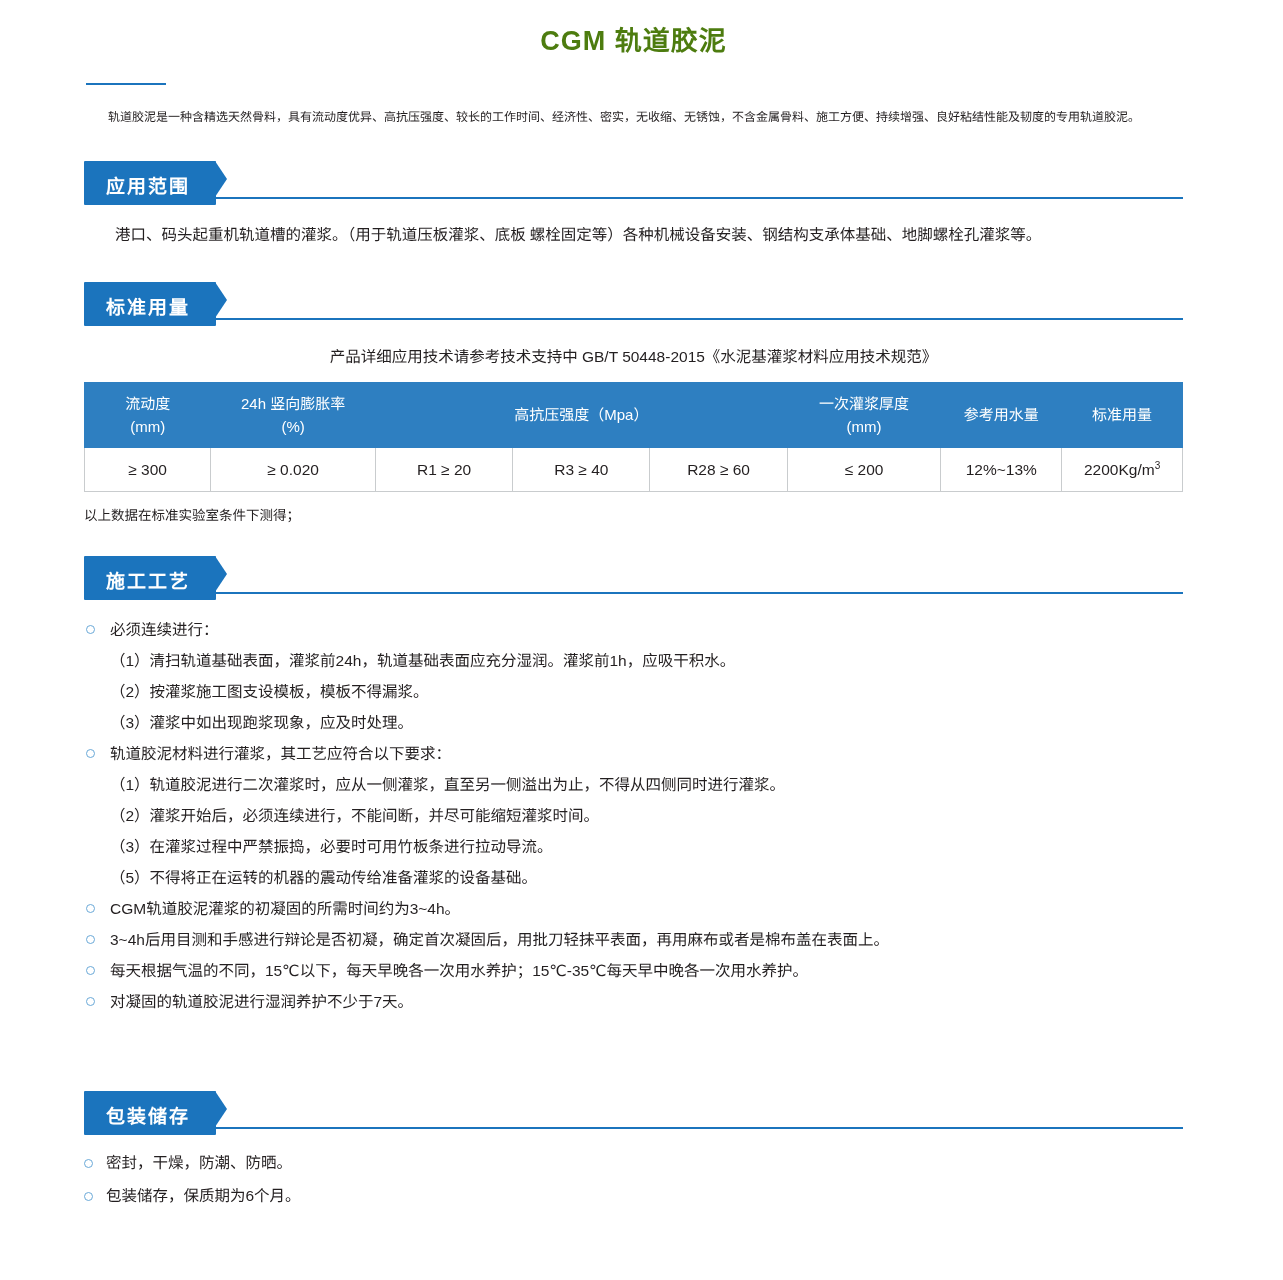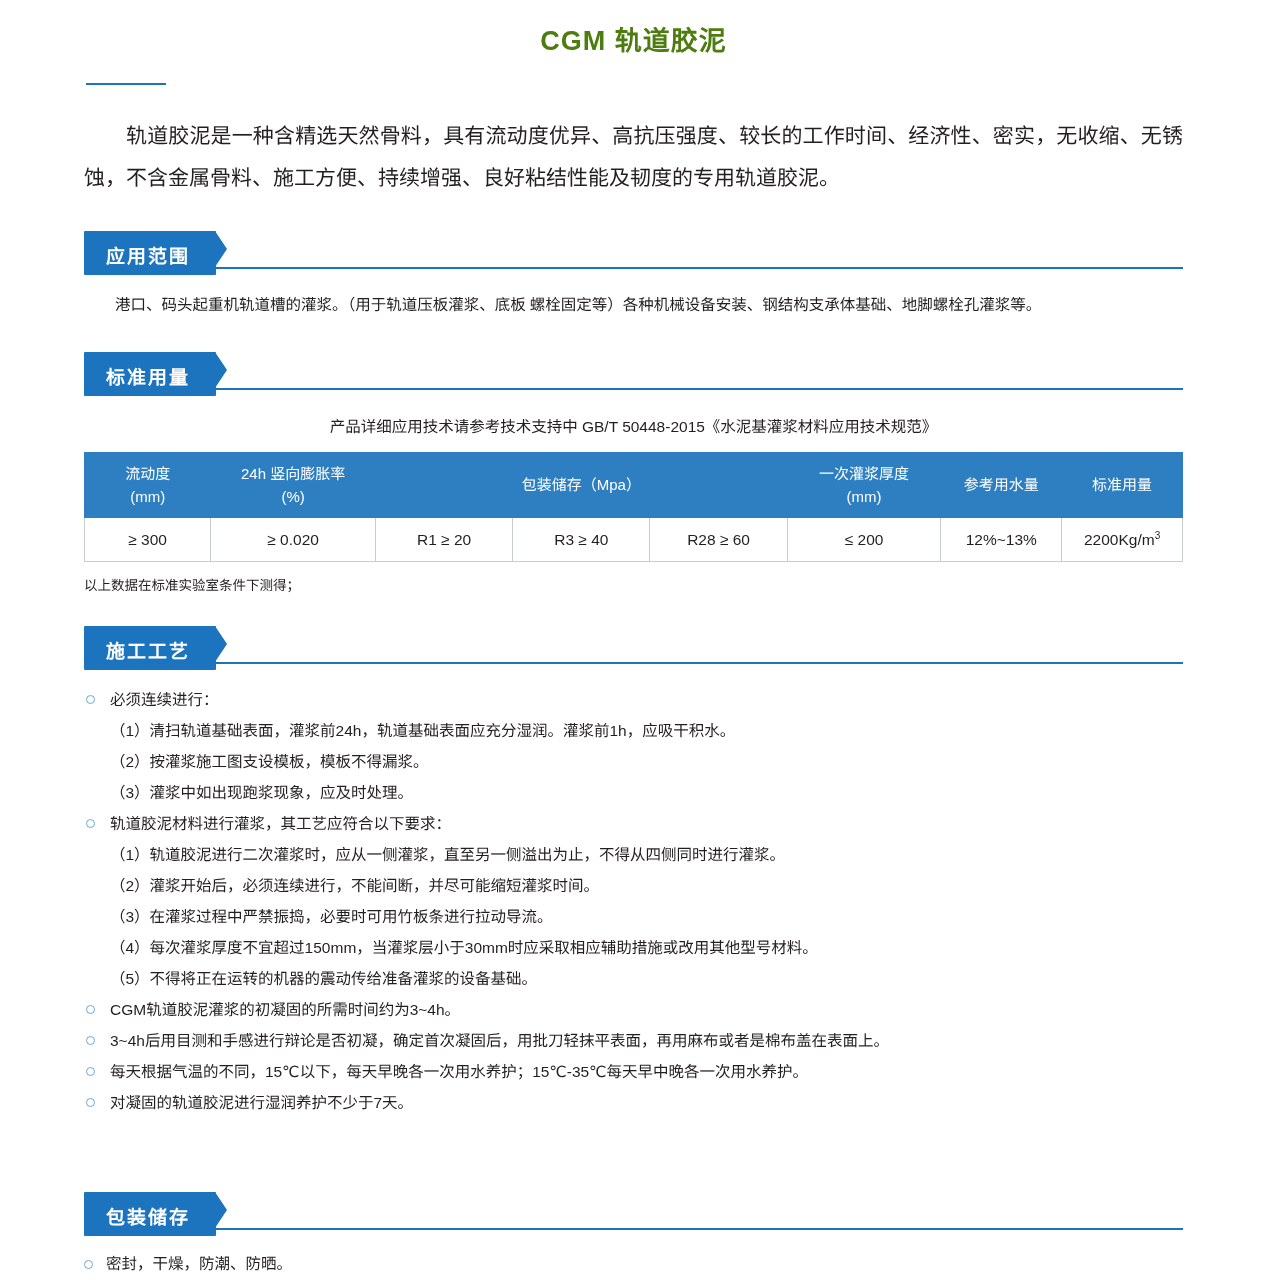--- a/index.html
+++ b/index.html
@@ -33,22 +33,22 @@
   }
   .title-rule {
     width: 80px;
     height: 2px;
     background: #1b74bd;
     margin: 24px 0 0 2px;
   }
 
   
   .intro {
-    margin-top: 30px;
-    font-size: 21px;
+    margin-top: 20px;
+    font-size: 12px;
     line-height: 2.0;
     color: #231f20;
     text-align: justify;
     text-indent: 2em;
   }
 
   
   .section-head {
     position: relative;
     margin-top: 32px;
@@ -231,21 +231,21 @@
     <thead>
       <tr>
         <th rowspan="1">
           <span>流动度</span><br>
           <span>(mm)</span>
         </th>
         <th>
           <span>24h 竖向膨胀率</span><br>
           <span>(%)</span>
         </th>
-        <th colspan="3">包装储存（Mpa）</th>
+        <th colspan="3">高抗压强度（Mpa）</th>
         <th>
           <span>一次灌浆厚度</span><br>
           <span>(mm)</span>
         </th>
         <th>参考用水量</th>
         <th>标准用量</th>
       </tr>
     </thead>
     <tbody>
       <tr>
@@ -270,21 +270,20 @@
 
   <ul class="bullet-list">
     <li><span class="dot"></span><span>必须连续进行：</span></li>
     <li class="plain"><span>（1）清扫轨道基础表面，灌浆前24h，轨道基础表面应充分湿润。灌浆前1h，应吸干积水。</span></li>
     <li class="plain"><span>（2）按灌浆施工图支设模板，模板不得漏浆。</span></li>
     <li class="plain"><span>（3）灌浆中如出现跑浆现象，应及时处理。</span></li>
     <li><span class="dot"></span><span>轨道胶泥材料进行灌浆，其工艺应符合以下要求：</span></li>
     <li class="plain"><span>（1）轨道胶泥进行二次灌浆时，应从一侧灌浆，直至另一侧溢出为止，不得从四侧同时进行灌浆。</span></li>
     <li class="plain"><span>（2）灌浆开始后，必须连续进行，不能间断，并尽可能缩短灌浆时间。</span></li>
     <li class="plain"><span>（3）在灌浆过程中严禁振捣，必要时可用竹板条进行拉动导流。</span></li>
-    <li class="plain"><span>（4）每次灌浆厚度不宜超过150mm，当灌浆层小于30mm时应采取相应辅助措施或改用其他型号材料。</span></li>
     <li class="plain"><span>（5）不得将正在运转的机器的震动传给准备灌浆的设备基础。</span></li>
     <li><span class="dot"></span><span>CGM轨道胶泥灌浆的初凝固的所需时间约为3~4h。</span></li>
     <li><span class="dot"></span><span>3~4h后用目测和手感进行辩论是否初凝，确定首次凝固后，用批刀轻抹平表面，再用麻布或者是棉布盖在表面上。</span></li>
     <li><span class="dot"></span><span>每天根据气温的不同，15℃以下，每天早晚各一次用水养护；15℃-35℃每天早中晚各一次用水养护。</span></li>
     <li><span class="dot"></span><span>对凝固的轨道胶泥进行湿润养护不少于7天。</span></li>
   </ul>
 
   <div class="spacer-lg"></div>
 
   <div class="section-head">

